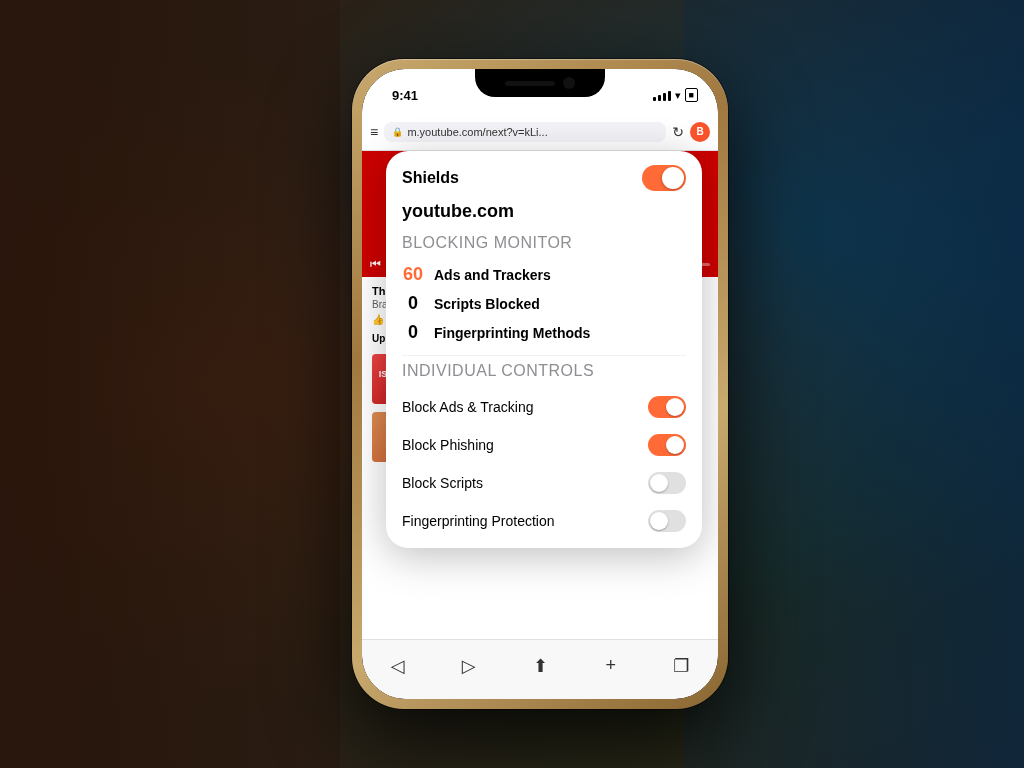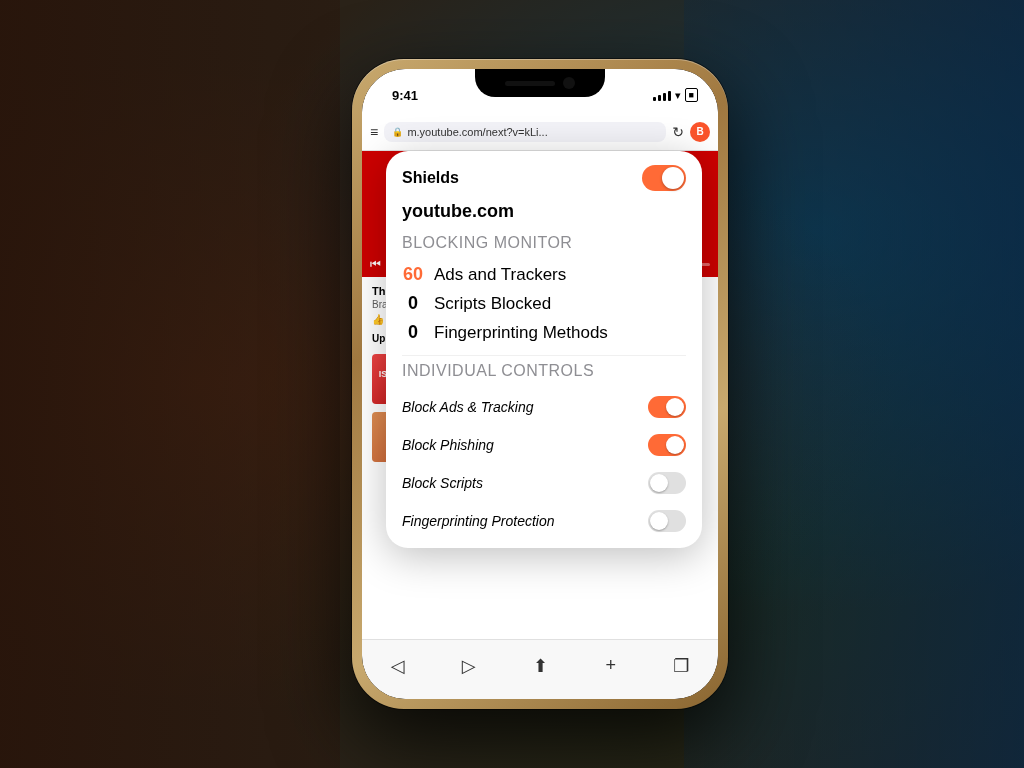--- a/index.html
+++ b/index.html
@@ -458,40 +458,40 @@
 
     .monitor-count.orange {
       color: #ff6a36;
     }
 
     .monitor-count.black {
       color: #000;
     }
 
     .monitor-label {
-      font-size: 17px;
-      color: #000;
+      font-size: 14px;
+      color: #000;
+      font-weight: bold;
     }
 
     .divider {
       height: 1px;
       background: #f0f0f0;
       margin: 0 16px;
     }
 
     .individual-controls {
       padding: 4px 0 8px;
     }
 
     .control-row {
       display: flex;
       align-items: center;
       justify-content: space-between;
       padding: 8px 16px;
-      font-style: italic;
     }
 
     .control-label {
       font-size: 14px;
       color: #000;
     }
 
     .toggle-sm-on {
       width: 38px;
       height: 22px;

